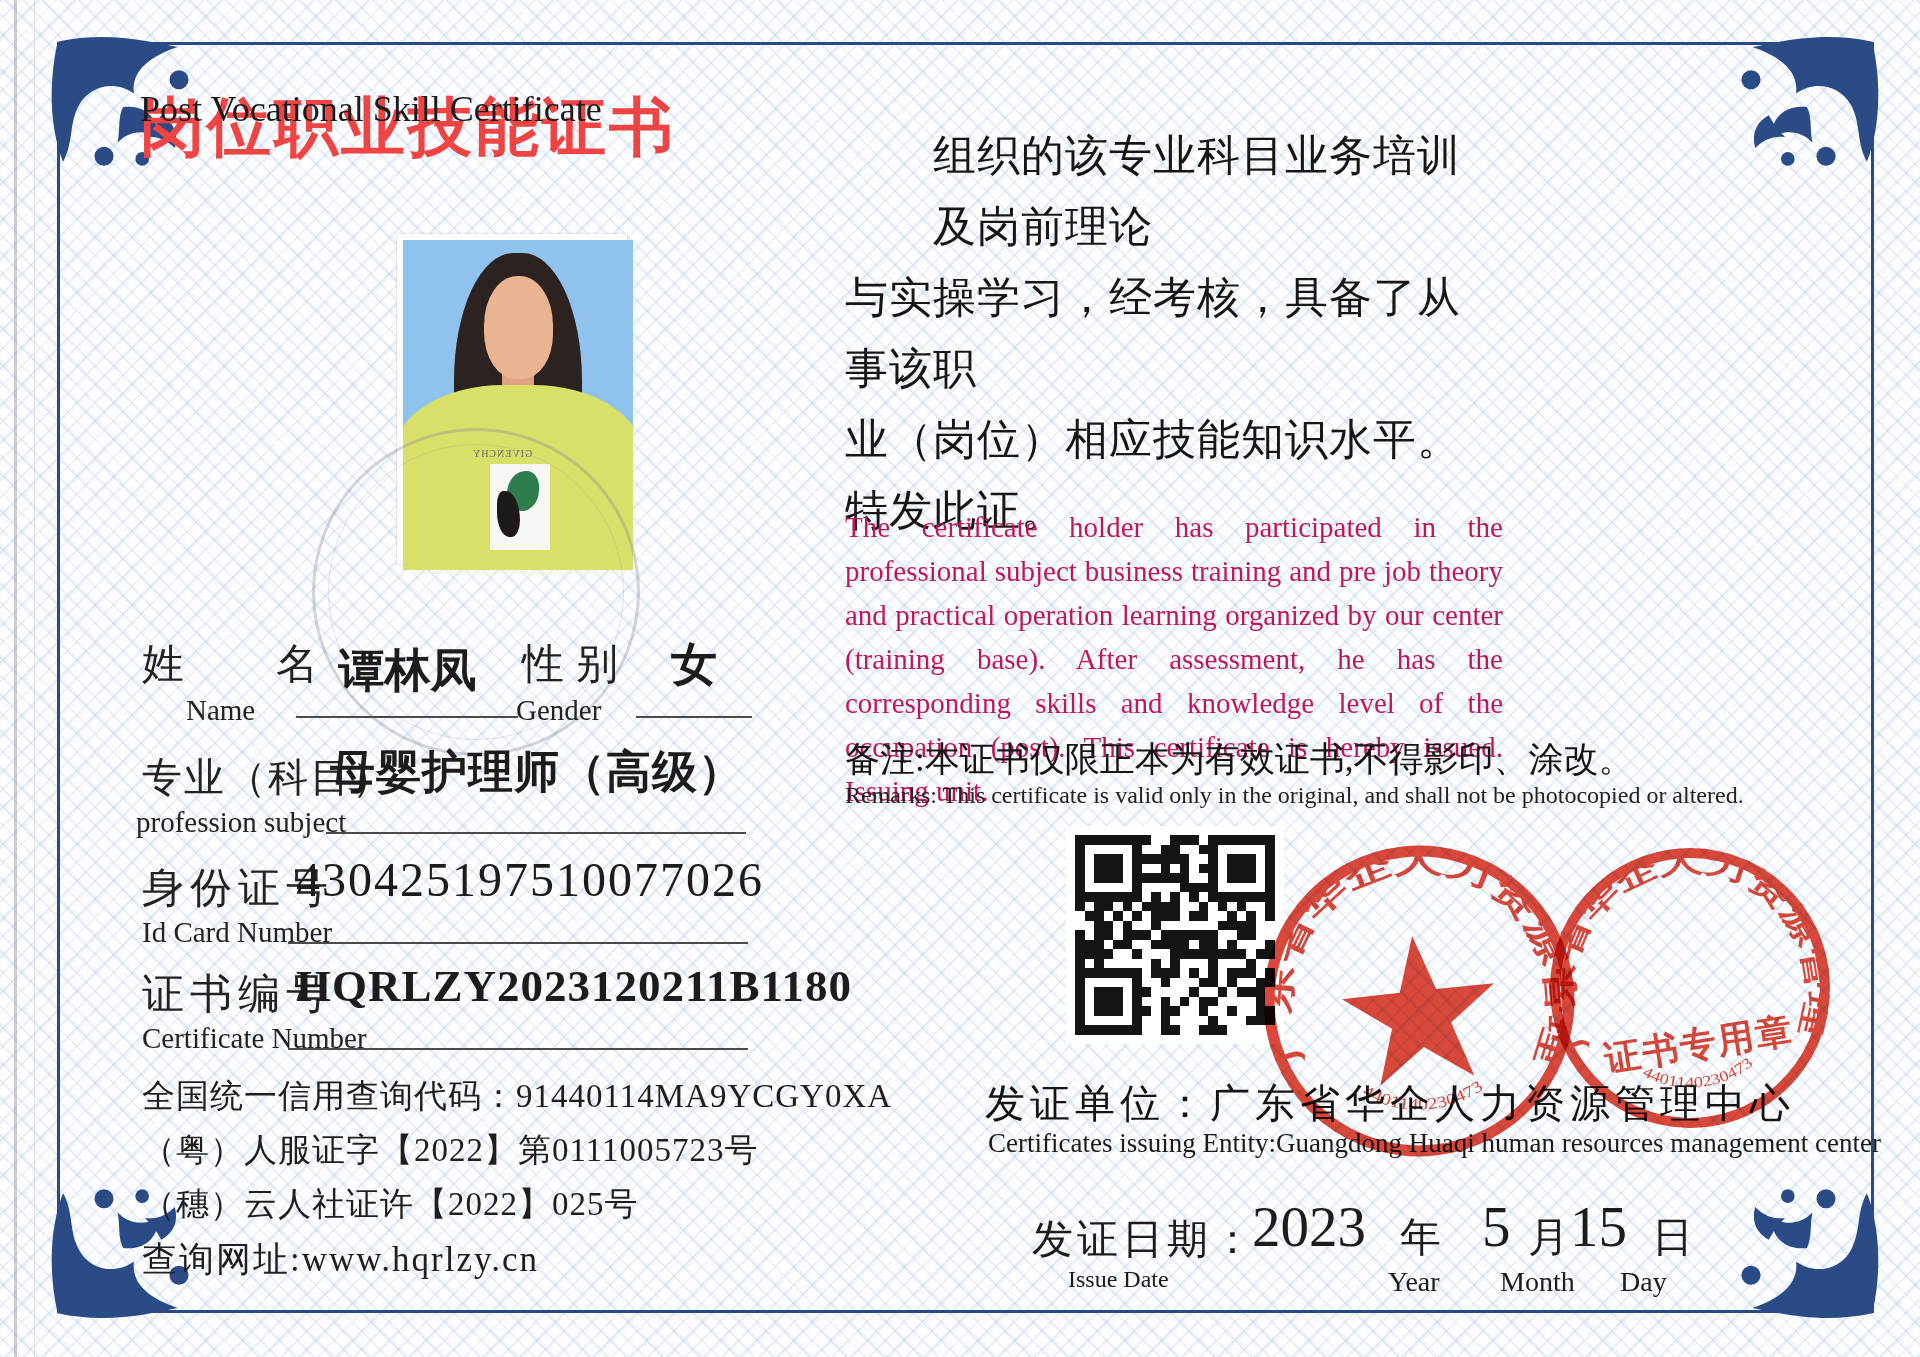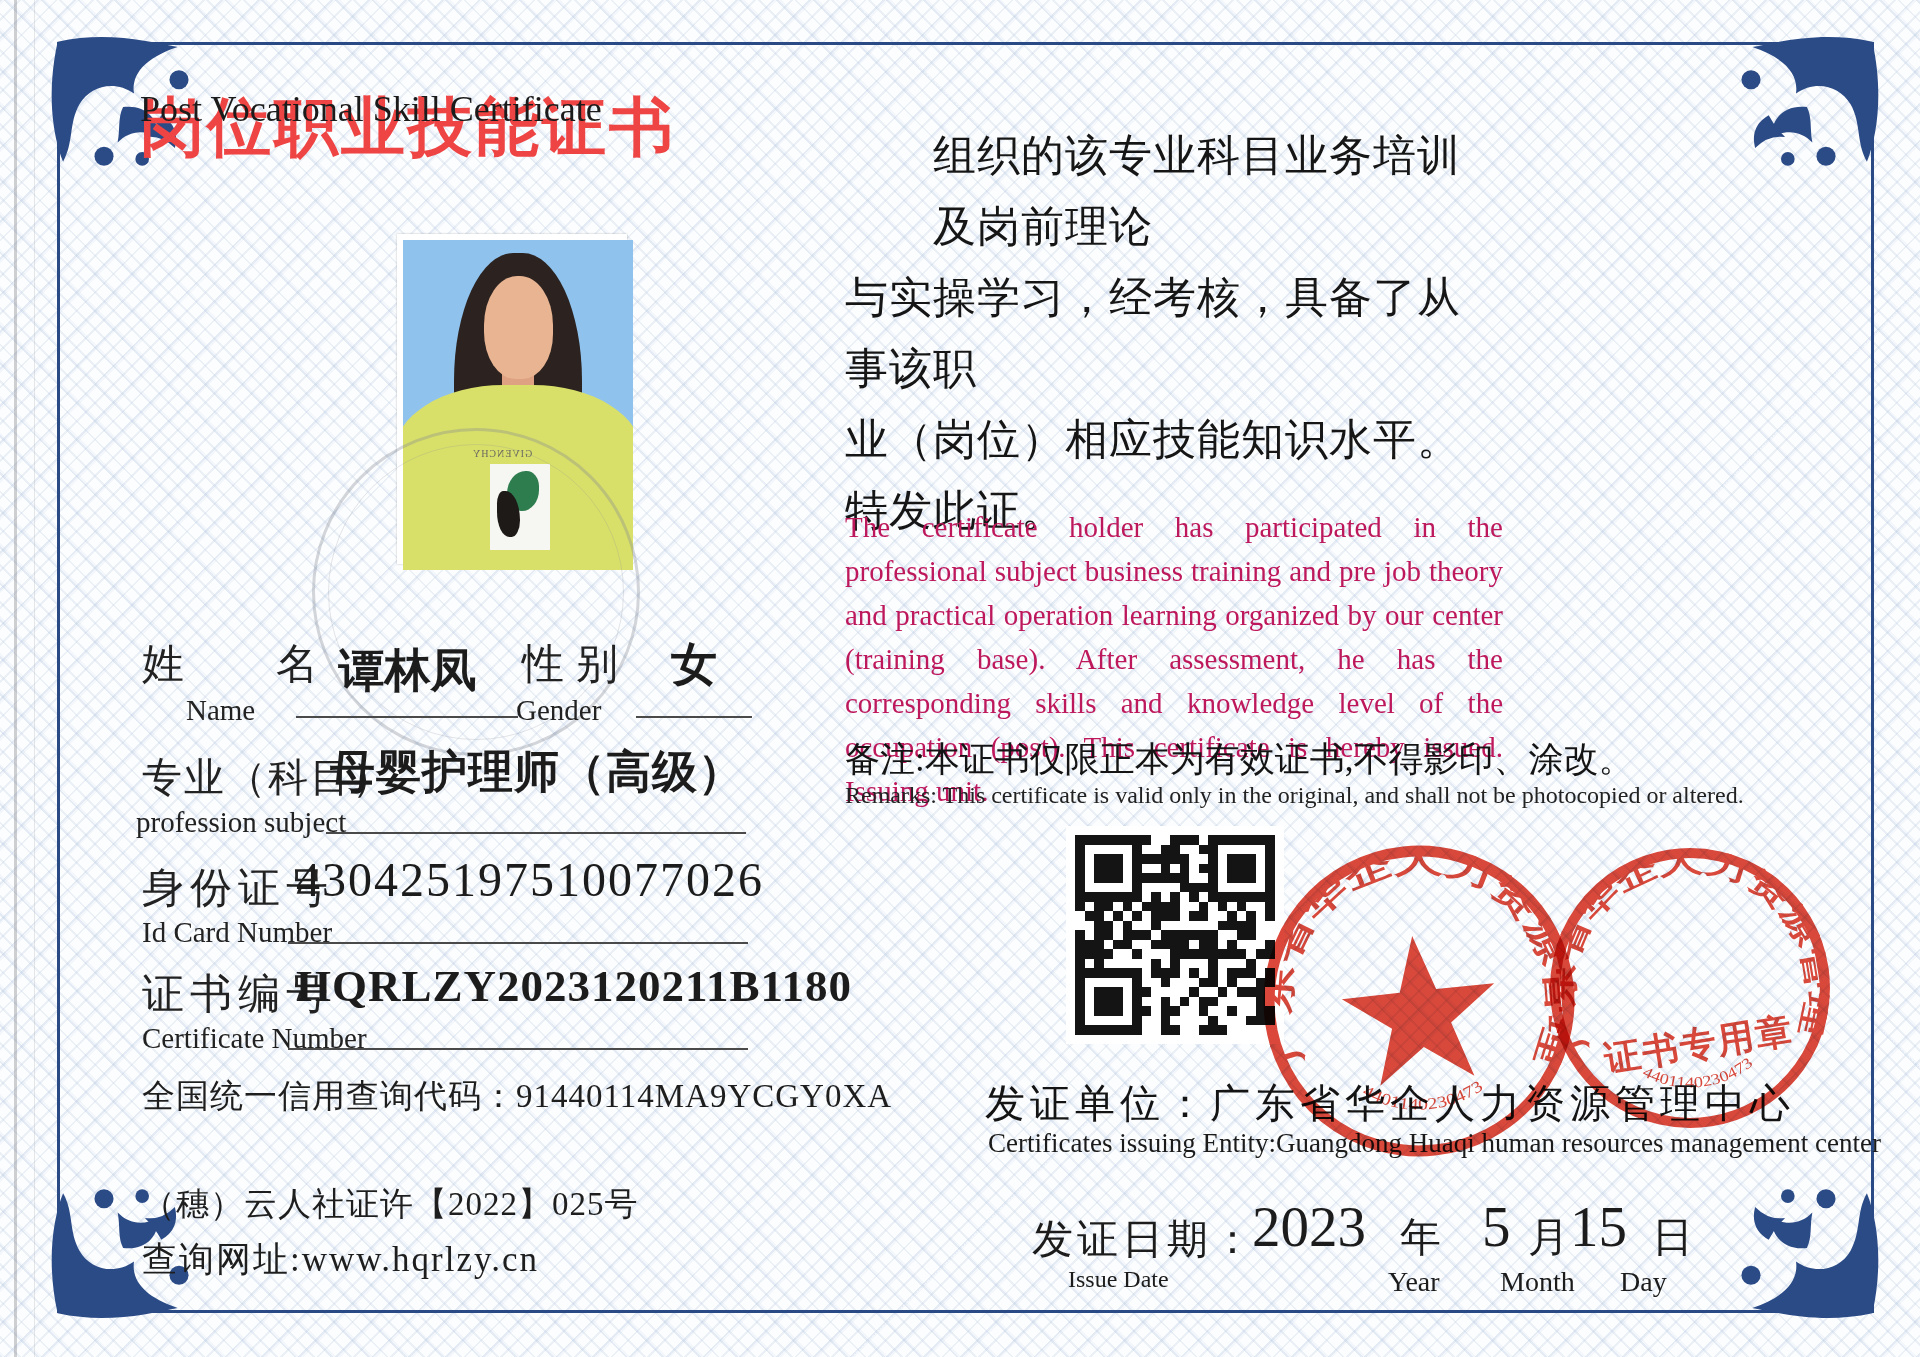--- a/index.html
+++ b/index.html
@@ -184,20 +184,21 @@
   <div class="en-label" data-name="idcard-label-en">Id Card Number</div>
   <div data-name="idcard-value">430425197510077026</div>
   <div class="underline" data-name="idcard-underline"></div>
 
   <div class="zh-label" data-name="certno-label-zh">证书编号</div>
   <div class="en-label" data-name="certno-label-en">Certificate Number</div>
   <div data-name="certno-value">HQRLZY2023120211B1180</div>
   <div class="underline" data-name="certno-underline"></div>
 
   <div class="footer-line" data-name="credit-code-line">全国统一信用查询代码：91440114MA9YCGY0XA</div>
+  <div class="footer-line" data-name="license-line-1">（粤）人服证字【2022】第0111005723号</div>
   <div class="footer-line" data-name="license-line-2">（穗）云人社证许【2022】025号</div>
   <div class="footer-line" data-name="query-url-line">查询网址:www.hqrlzy.cn</div>
 
   <div data-name="body-paragraph-zh">
     <div data-name="body-zh-line">组织的该专业科目业务培训及岗前理论</div>
     <div data-name="body-zh-line">与实操学习，经考核，具备了从事该职</div>
     <div data-name="body-zh-line">业（岗位）相应技能知识水平。</div>
     <div data-name="body-zh-line">特发此证。</div>
   </div>
 

